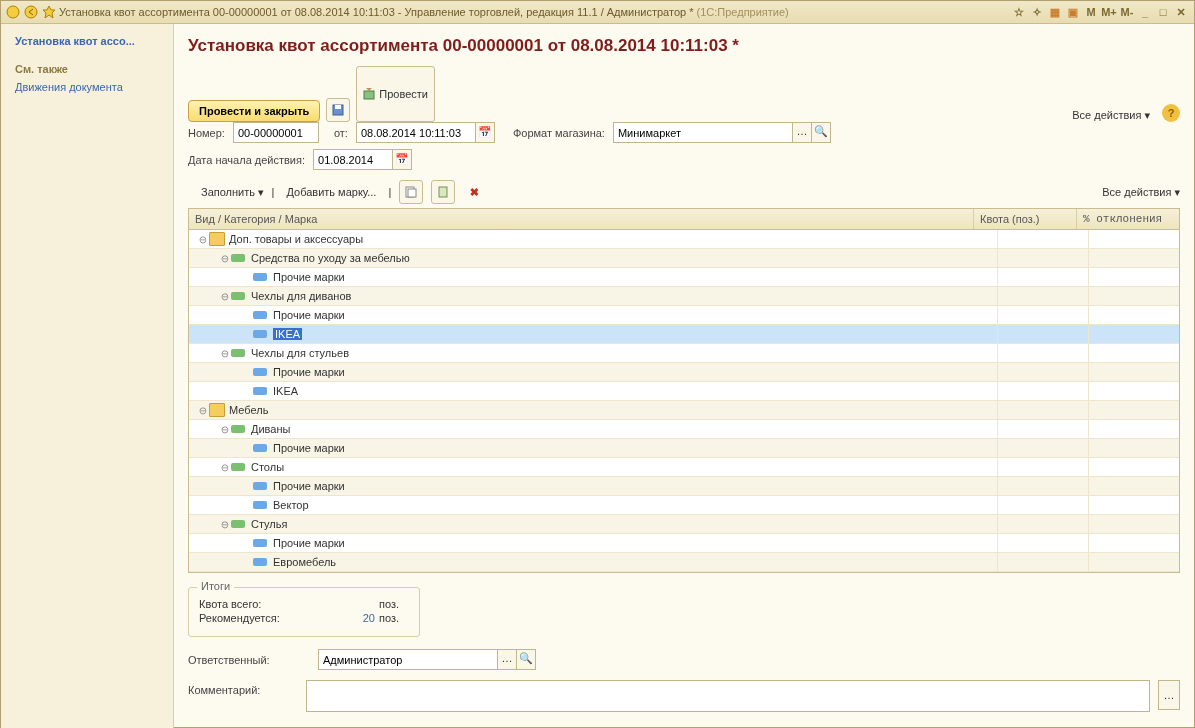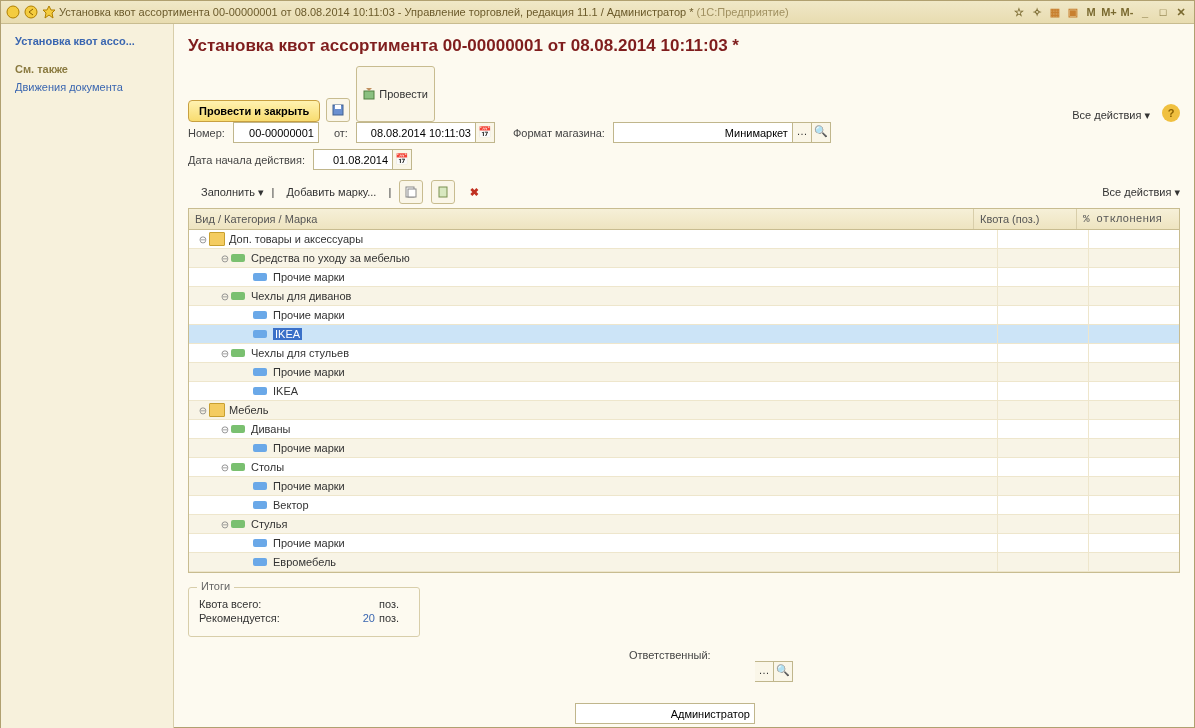--- a/index.html
+++ b/index.html
@@ -18,21 +18,21 @@
 h1{color:#7f1d1d;font-size:17px;font-weight:bold;margin:2px 0 10px 0;}
 .toolbar1{display:flex;align-items:flex-end;gap:6px;}
 .btn-primary{background:linear-gradient(to bottom,#fff2b0,#f8dc70);border:1px solid #c8a040;border-radius:4px;padding:4px 10px;font-size:11px;font-weight:bold;cursor:pointer;}
 .icon-btn{width:22px;height:22px;border:1px solid #c8bc90;border-radius:3px;background:#faf6e8;display:inline-flex;align-items:center;justify-content:center;cursor:pointer;}
 .link-btn{color:#333;cursor:pointer;padding:2px 4px;}
 .spacer{flex:1;}
 .all-actions{color:#333;cursor:pointer;}
 .help-icon{width:18px;height:18px;border-radius:50%;background:#f0c040;display:inline-flex;align-items:center;justify-content:center;color:#8a6000;font-weight:bold;margin-left:6px;}
 .form-row{display:flex;align-items:center;gap:8px;margin-bottom:6px;}
 .lbl{color:#444;}
-.inp{border:1px solid #c0b68c;background:#fff;height:19px;padding:0 4px;font-size:11px;text-align:right;}
+.inp{border:1px solid #c0b68c;background:#fff;height:19px;padding:0 4px;font-size:11px;}
 .inp.date{width:100px;}
 .inp.num{width:76px;}
 .inp.wide{width:170px;}
 .combo{display:flex;}
 .combo .dots{width:18px;text-align:center;border:1px solid #c0b68c;border-left:none;background:#faf6e8;cursor:pointer;line-height:17px;height:19px;}
 .combo .mag{width:18px;text-align:center;border:1px solid #c0b68c;border-left:none;background:#faf6e8;cursor:pointer;line-height:17px;height:19px;}
 .cal{width:18px;height:19px;border:1px solid #c0b68c;border-left:none;background:#faf6e8;display:inline-flex;align-items:center;justify-content:center;cursor:pointer;}
 .toolbar2{display:flex;align-items:center;gap:8px;margin:10px 0 4px 13px;}
 .drop{cursor:pointer;}
 .red-x{color:#c03020;font-weight:bold;cursor:pointer;}
@@ -54,22 +54,22 @@
 .tag{width:14px;height:8px;border-radius:2px;display:inline-block;margin-right:6px;}
 .tag.green{background:#7ac070;}
 .tag.blue{background:#6aa8e8;}
 .row-text{color:#333;}
 .row-text.sel{background:#3a70c8;color:#fff;padding:0 2px;}
 .totals{border:1px solid #d8ceaa;border-radius:3px;margin-top:14px;padding:8px 10px 10px 10px;width:210px;position:relative;}
 .totals .legend{position:absolute;top:-8px;left:8px;background:#fdfaf0;padding:0 4px;color:#666;}
 .totals-row{display:flex;justify-content:space-between;margin:2px 0;}
 .totals-row .val{color:#3a66b0;width:30px;text-align:right;}
 .totals-row .unit{width:30px;text-align:left;margin-left:4px;}
-.bottom-row{display:flex;align-items:center;gap:0;margin-top:12px;flex-direction:column;}
-.bottom-row .inp{width:170px;margin-top:42px;}
+.bottom-row{display:flex;align-items:center;gap:20px;margin-top:12px;}
+.bottom-row .inp{width:170px;}
 .comment-row{display:flex;align-items:flex-start;gap:8px;margin-top:10px;}
 .comment-row textarea{flex:1;height:26px;border:1px solid #c0b68c;resize:none;font-family:inherit;font-size:11px;}
 .comment-row .dots{width:20px;height:28px;border:1px solid #c0b68c;background:#faf6e8;display:flex;align-items:center;justify-content:center;cursor:pointer;}
 svg{display:block;}
 </style>
 </head>
 <body>
 
 <div class="window">
   <div class="titlebar">

